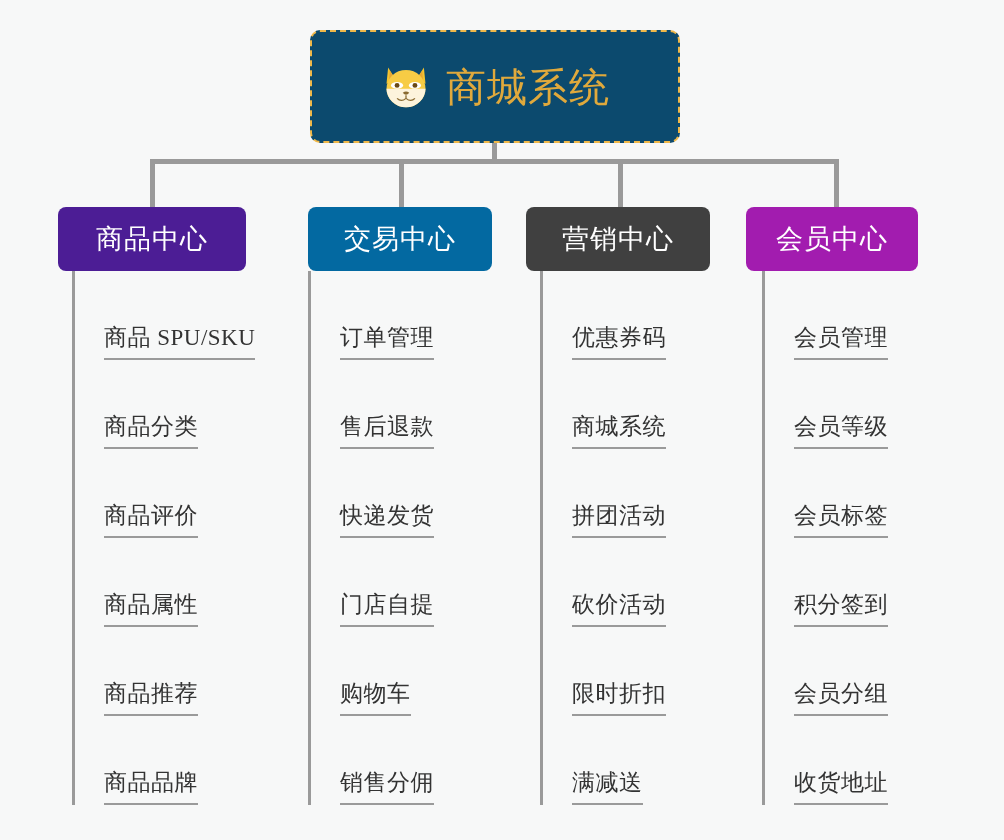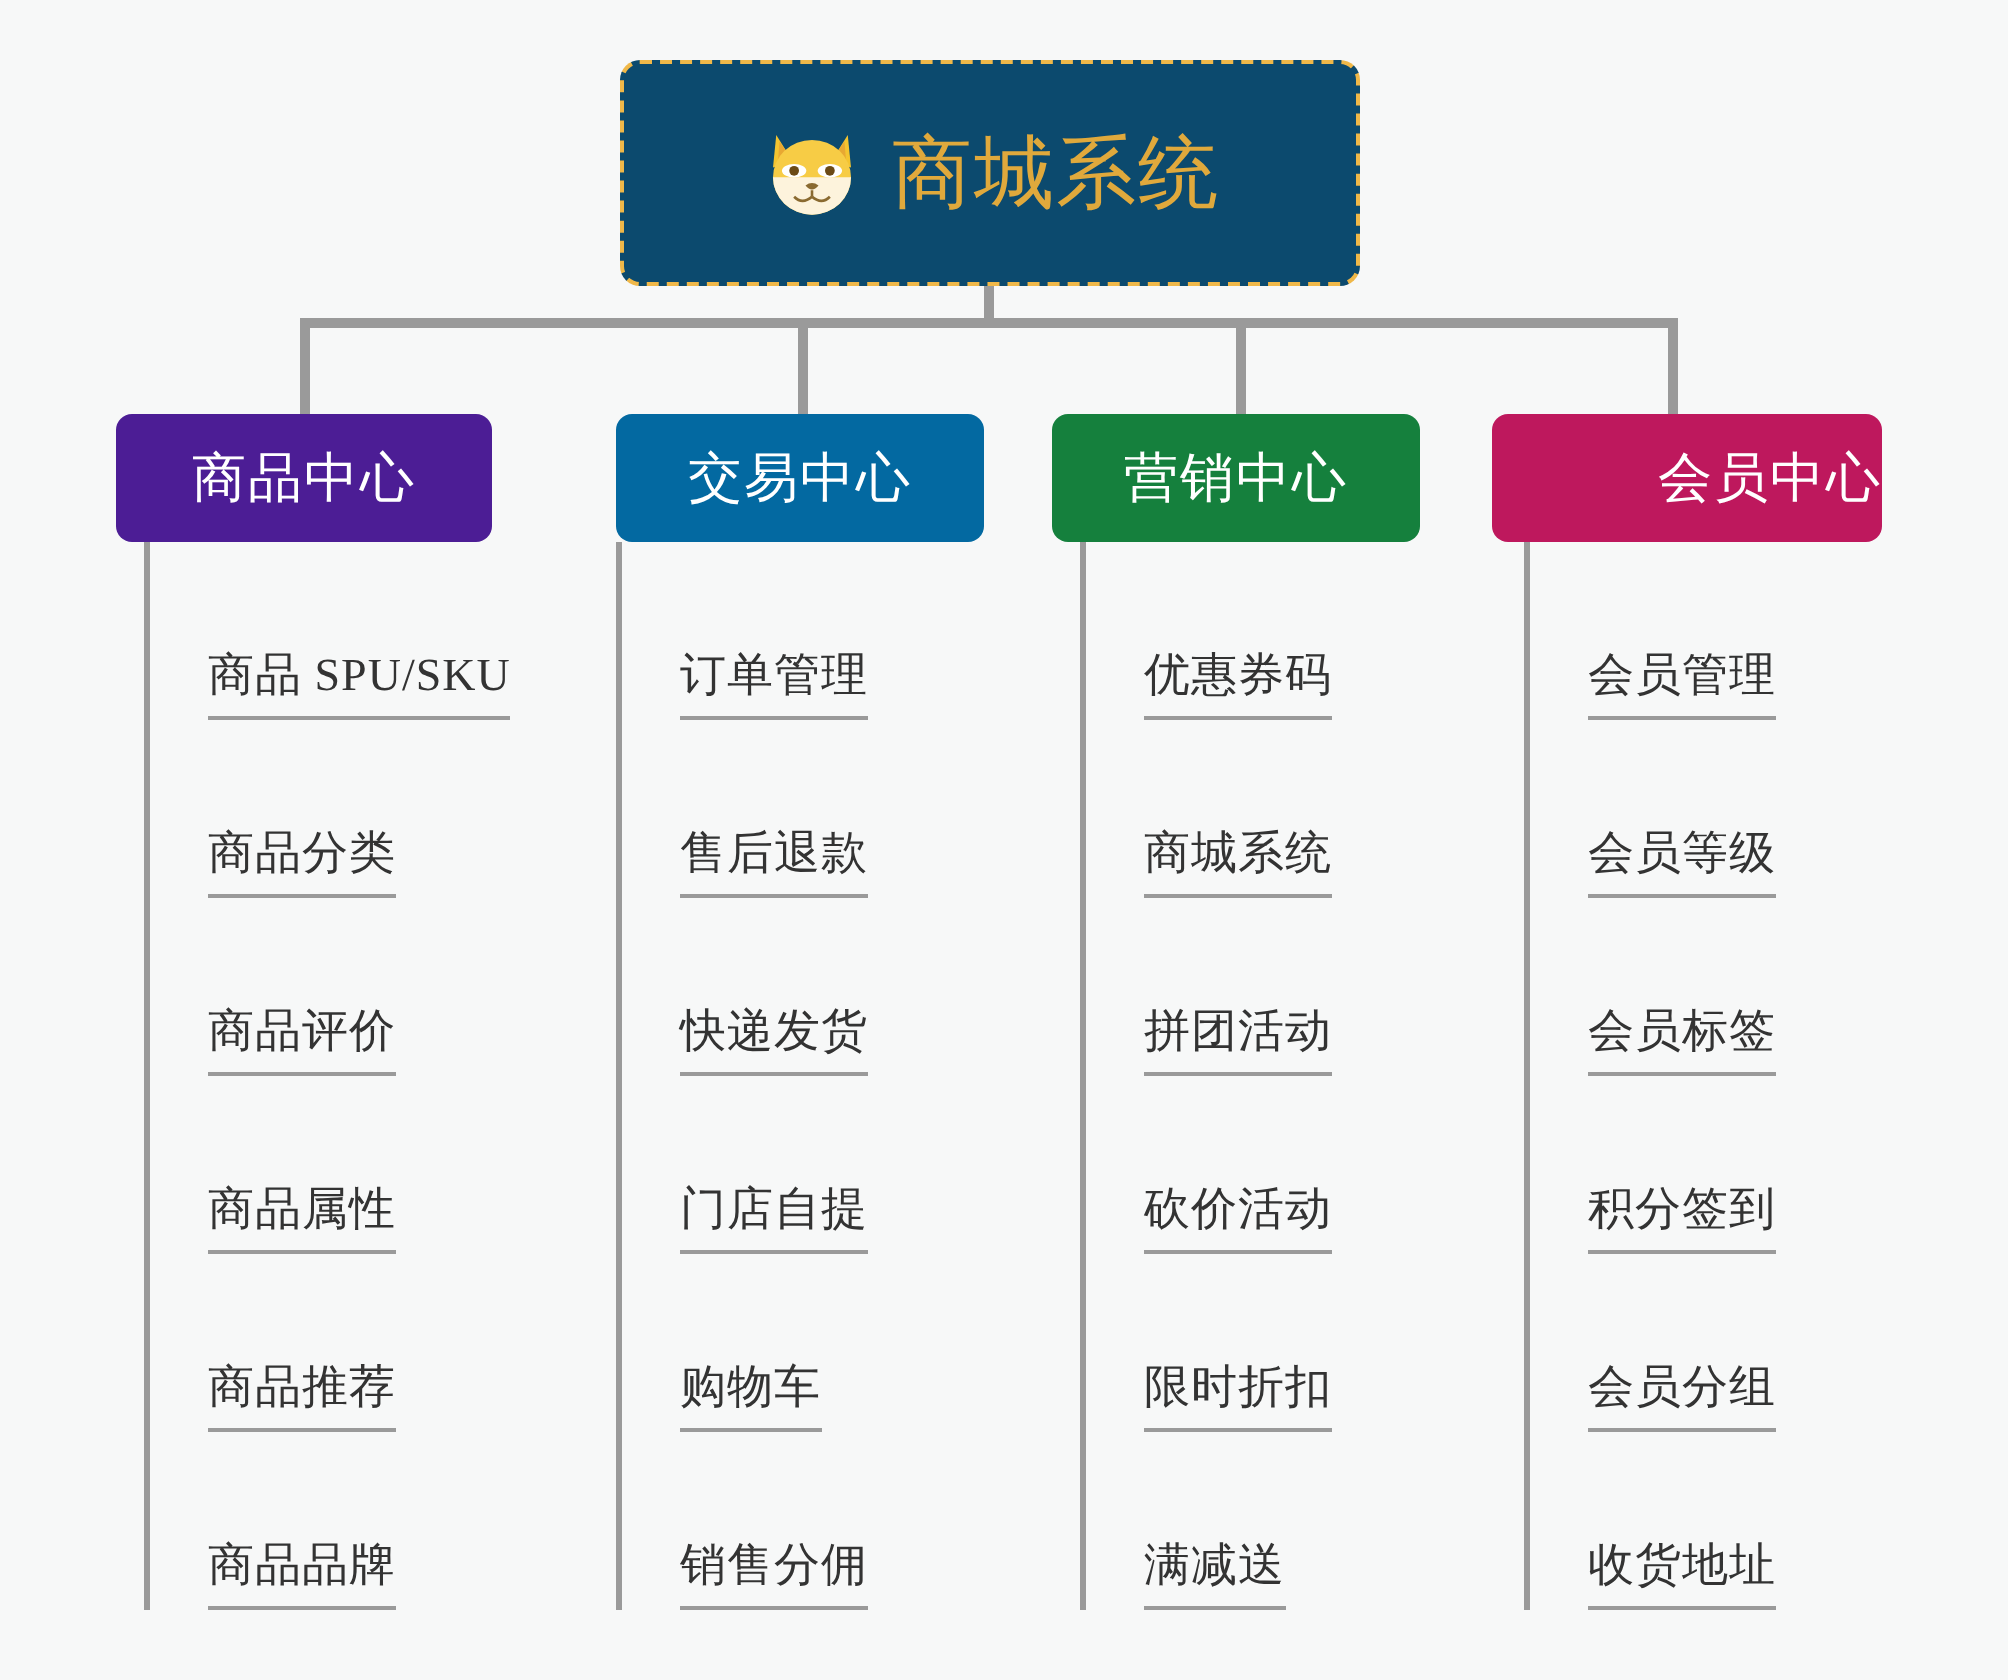--- a/index.html
+++ b/index.html
@@ -204,21 +204,21 @@
       <div class="leaf">
           <div class="leaf-inner"><span class="leaf-label">购物车</span></div>
         </div>
       <div class="leaf">
           <div class="leaf-inner"><span class="leaf-label">销售分佣</span></div>
         </div>
     </div>
   </div>
 
   <div class="column" style="left:526px; width:184px;">
-    <div class="col-header" style="width: 184px; background: #15803d;">
+    <div class="col-header" style="width: 184px; background: #404040;">
       <span>营销中心</span>
     </div>
     <div class="leaf-stack" style="margin-left:14px;">
       <div class="spine" style="height:534px;"></div>
       <div class="leaf">
           <div class="leaf-inner"><span class="leaf-label">优惠券码</span></div>
         </div>
       <div class="leaf">
           <div class="leaf-inner"><span class="leaf-label">商城系统</span></div>
         </div>
@@ -231,21 +231,21 @@
       <div class="leaf">
           <div class="leaf-inner"><span class="leaf-label">限时折扣</span></div>
         </div>
       <div class="leaf">
           <div class="leaf-inner"><span class="leaf-label">满减送</span></div>
         </div>
     </div>
   </div>
 
   <div class="column" style="left:746px; width:184px;">
-    <div class="col-header" style="width: 195px; background: #be185d; justify-content: flex-end;">
+    <div class="col-header" style="width: 172px; background: #a21caf;">
       <span>会员中心</span>
     </div>
     <div class="leaf-stack" style="margin-left:16px;">
       <div class="spine" style="height:534px;"></div>
       <div class="leaf">
           <div class="leaf-inner"><span class="leaf-label">会员管理</span></div>
         </div>
       <div class="leaf">
           <div class="leaf-inner"><span class="leaf-label">会员等级</span></div>
         </div>

